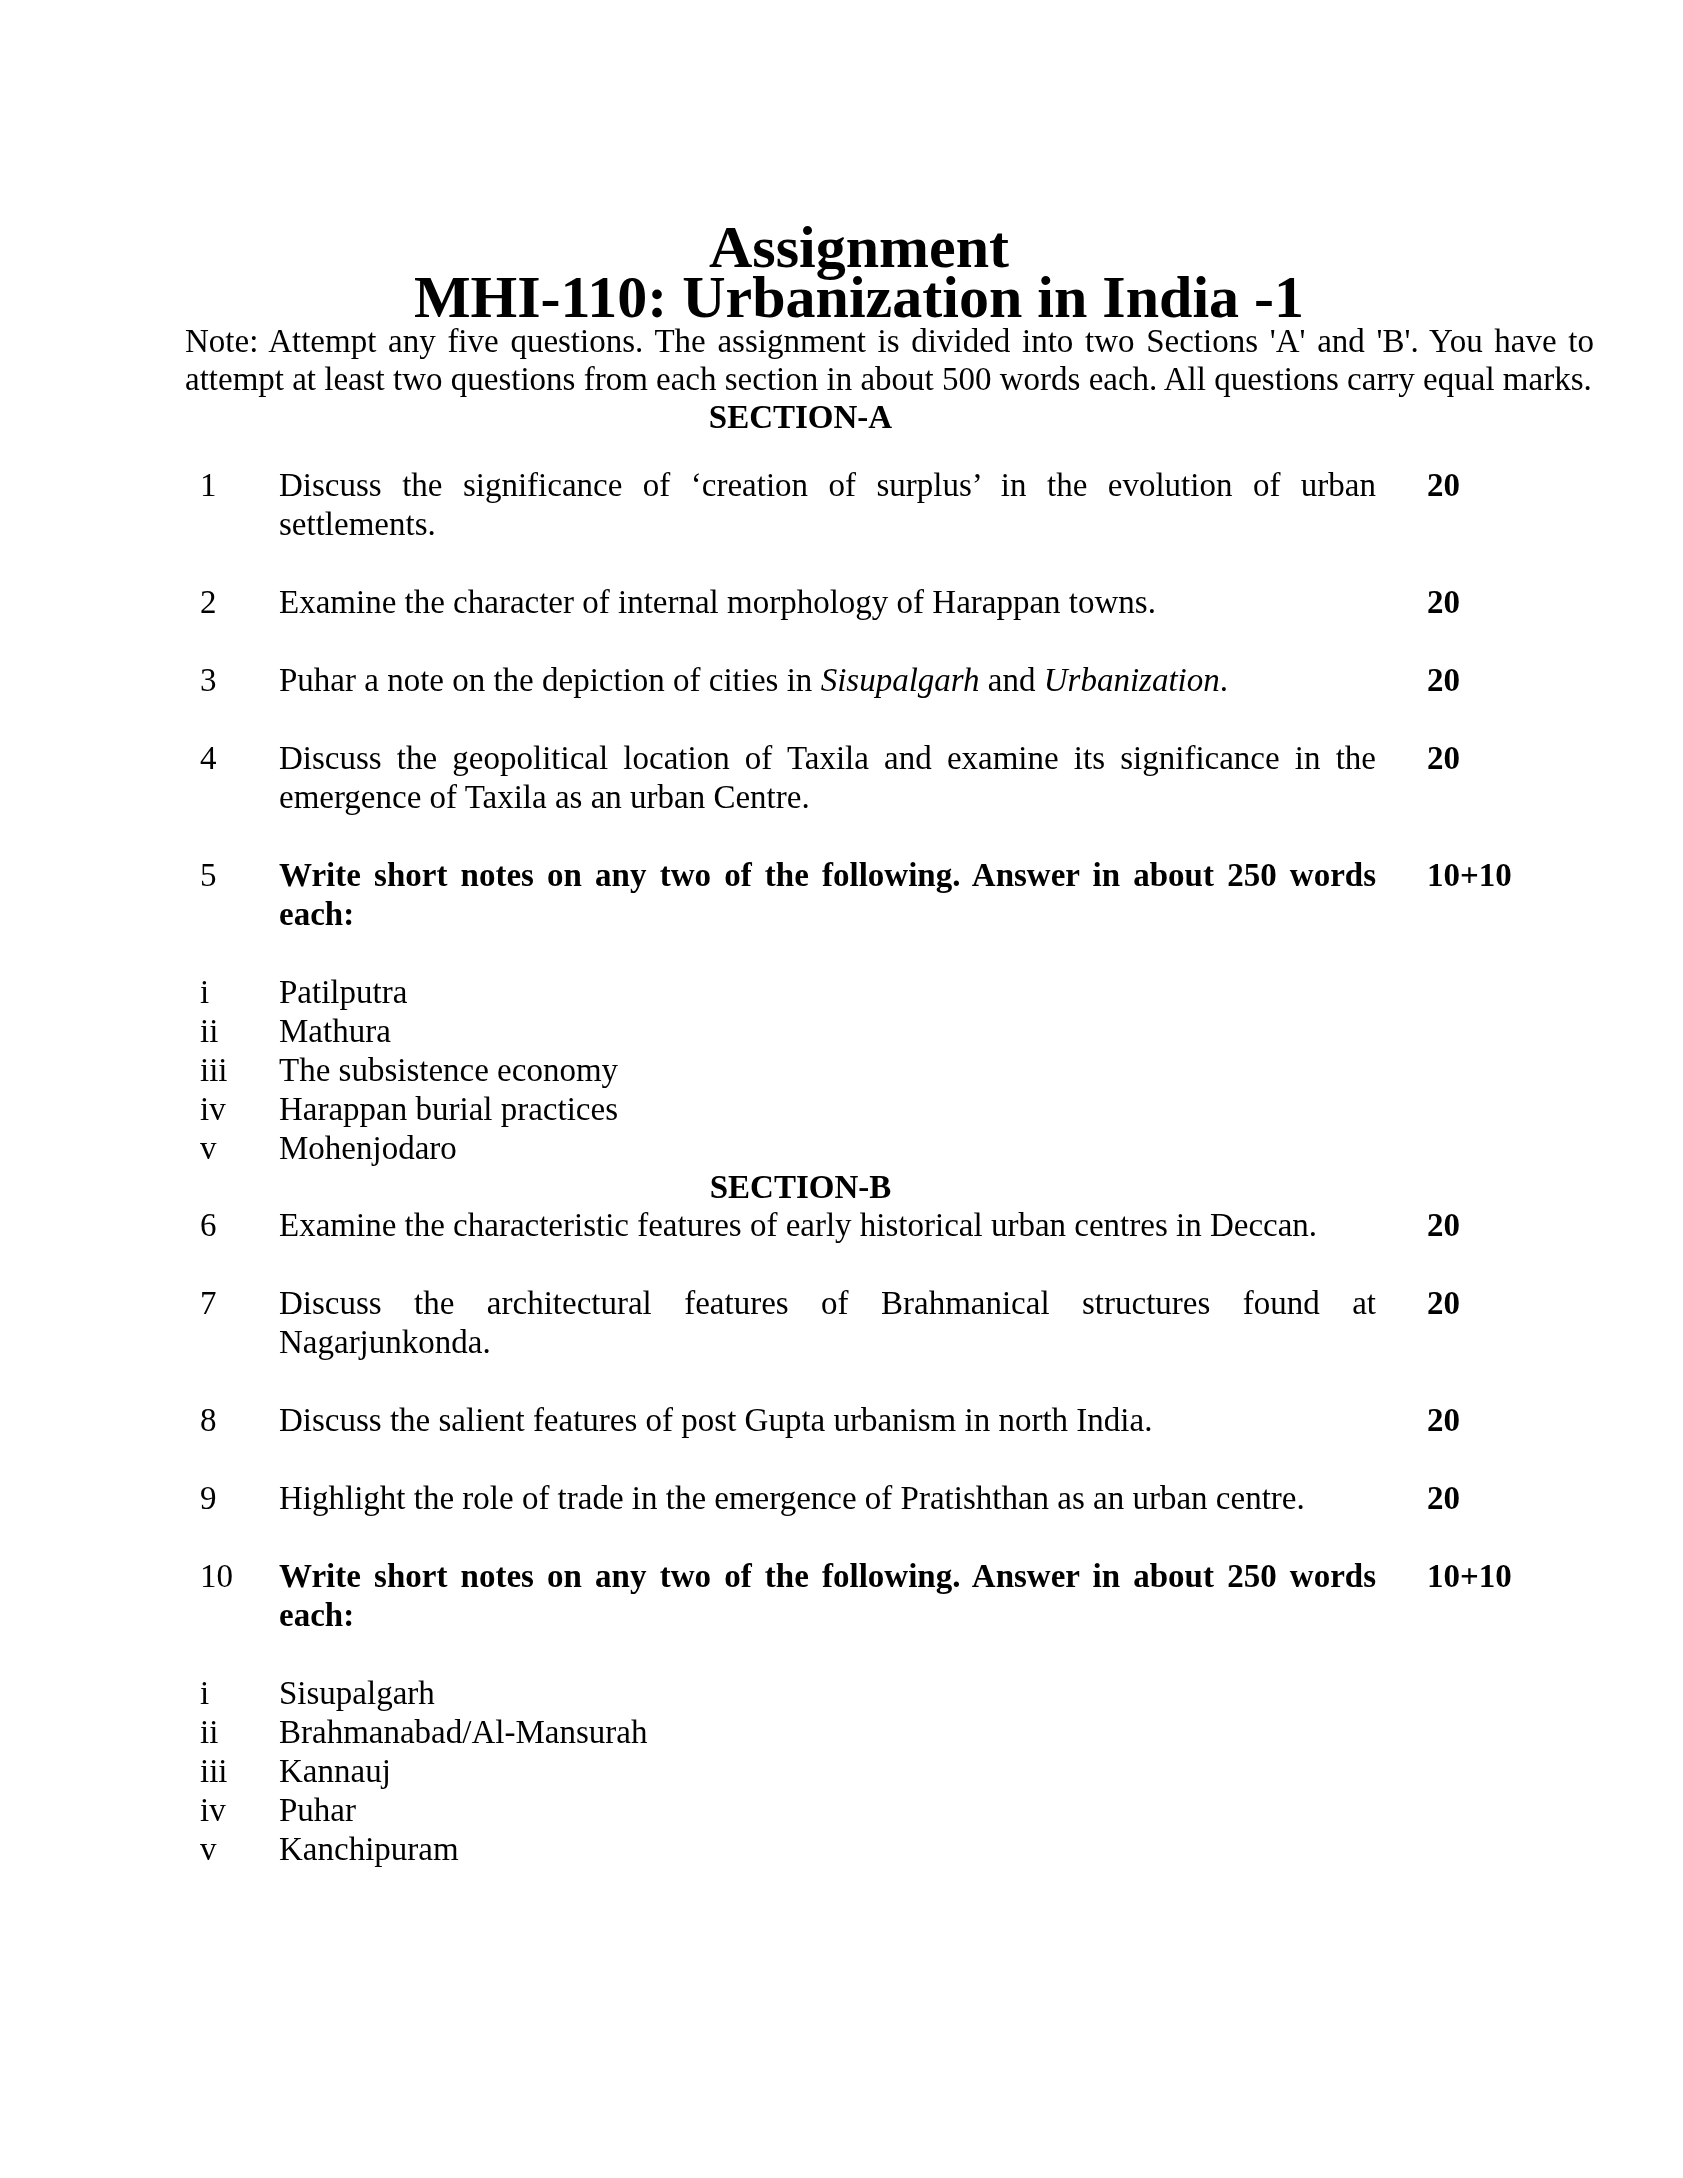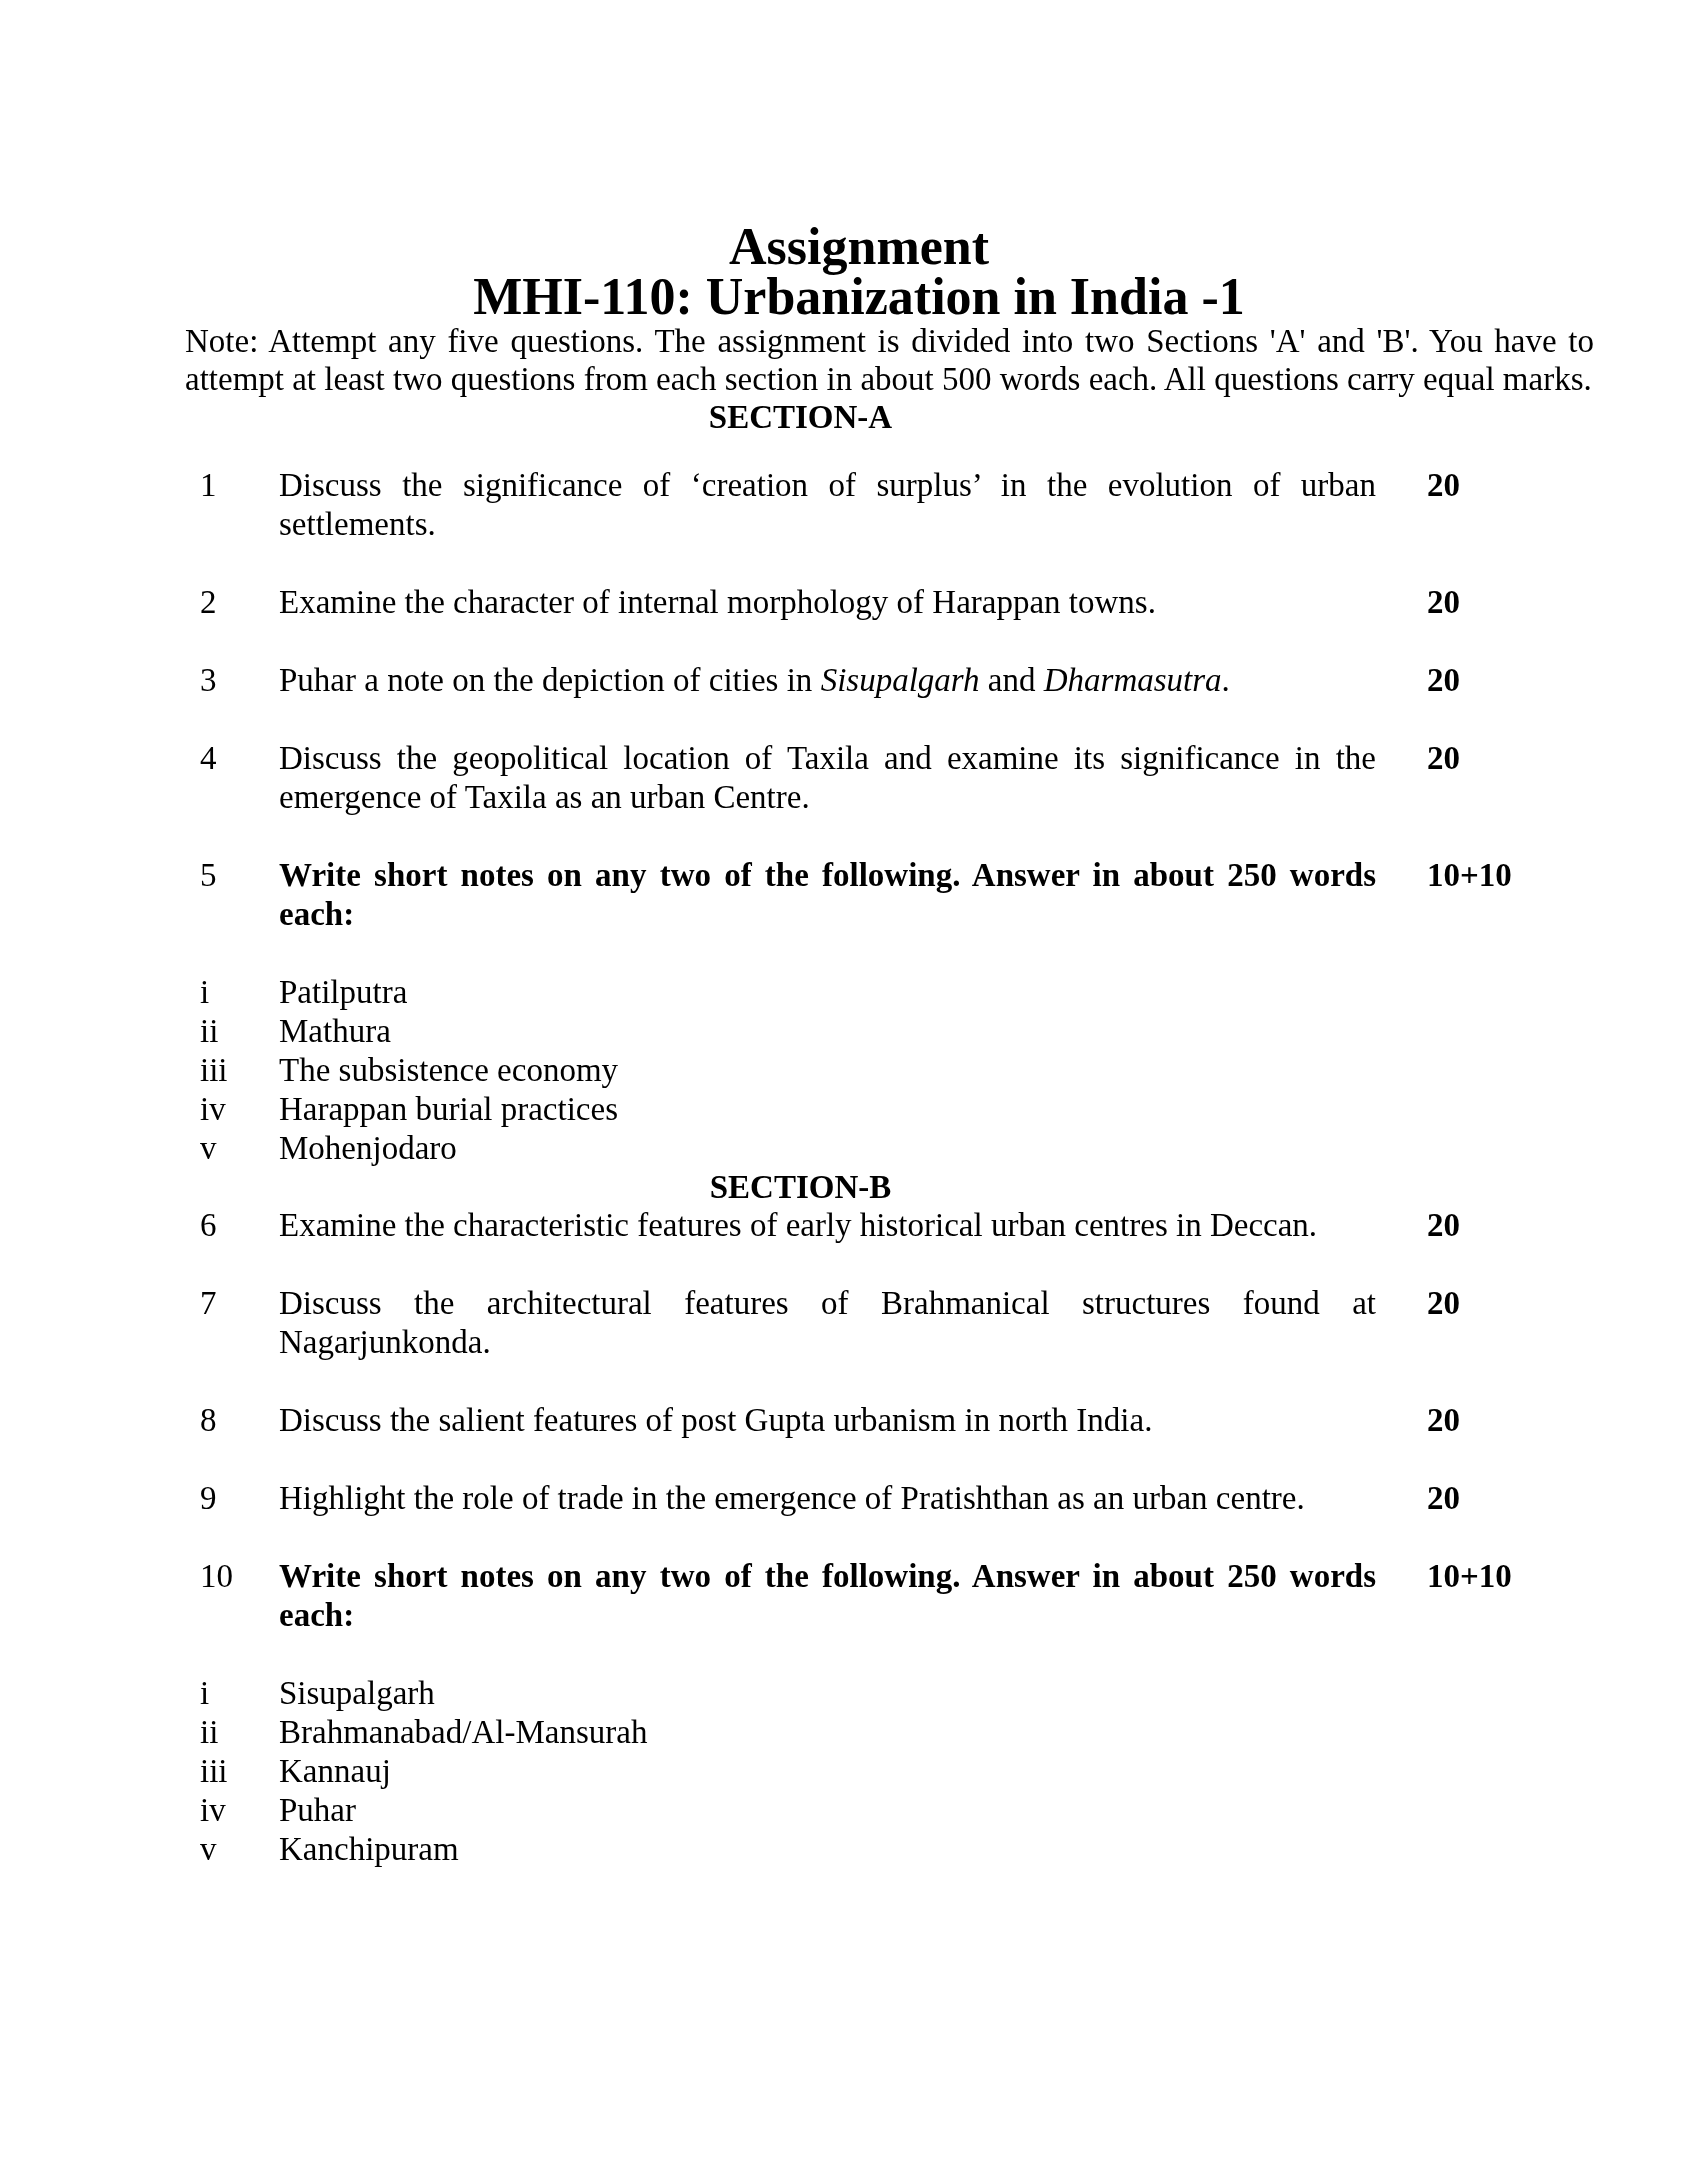--- a/index.html
+++ b/index.html
@@ -14,21 +14,21 @@
     font-size: 33px;
     line-height: 38px;
     overflow: hidden;
     box-sizing: border-box;
     padding: 222px 89px 0 185px;
   }
   .doc-title {
     width: 1348px;
     text-align: center;
     font-weight: bold;
-    font-size: 52px;
+    font-size: 60px;
     line-height: 50px;
   }
   .header-right {
     width: 1409px;
     text-align: right;
     font-weight: bold;
     line-height: 38px;
   }
   .header-right .pre { white-space: pre; }
   .note {
@@ -102,21 +102,21 @@
     </div>
 
     <div class="q-row">
       <div class="q-num">2</div>
       <div class="q-text">Examine the character of internal morphology of Harappan towns.</div>
       <div class="q-marks">20</div>
     </div>
 
     <div class="q-row">
       <div class="q-num">3</div>
-      <div class="q-text"><span>Puhar a note on the depiction of cities in </span><span class="italic">Sisupalgarh</span><span> and </span><span class="italic">Dharmasutra</span><span>.</span></div>
+      <div class="q-text"><span>Puhar a note on the depiction of cities in </span><span class="italic">Sisupalgarh</span><span> and </span><span class="italic">Urbanization</span><span>.</span></div>
       <div class="q-marks">20</div>
     </div>
 
     <div class="q-row">
       <div class="q-num">4</div>
       <div class="q-text">Discuss the geopolitical location of Taxila and examine its significance in the emergence of Taxila as an urban Centre.</div>
       <div class="q-marks">20</div>
     </div>
 
     <div class="q-row">

